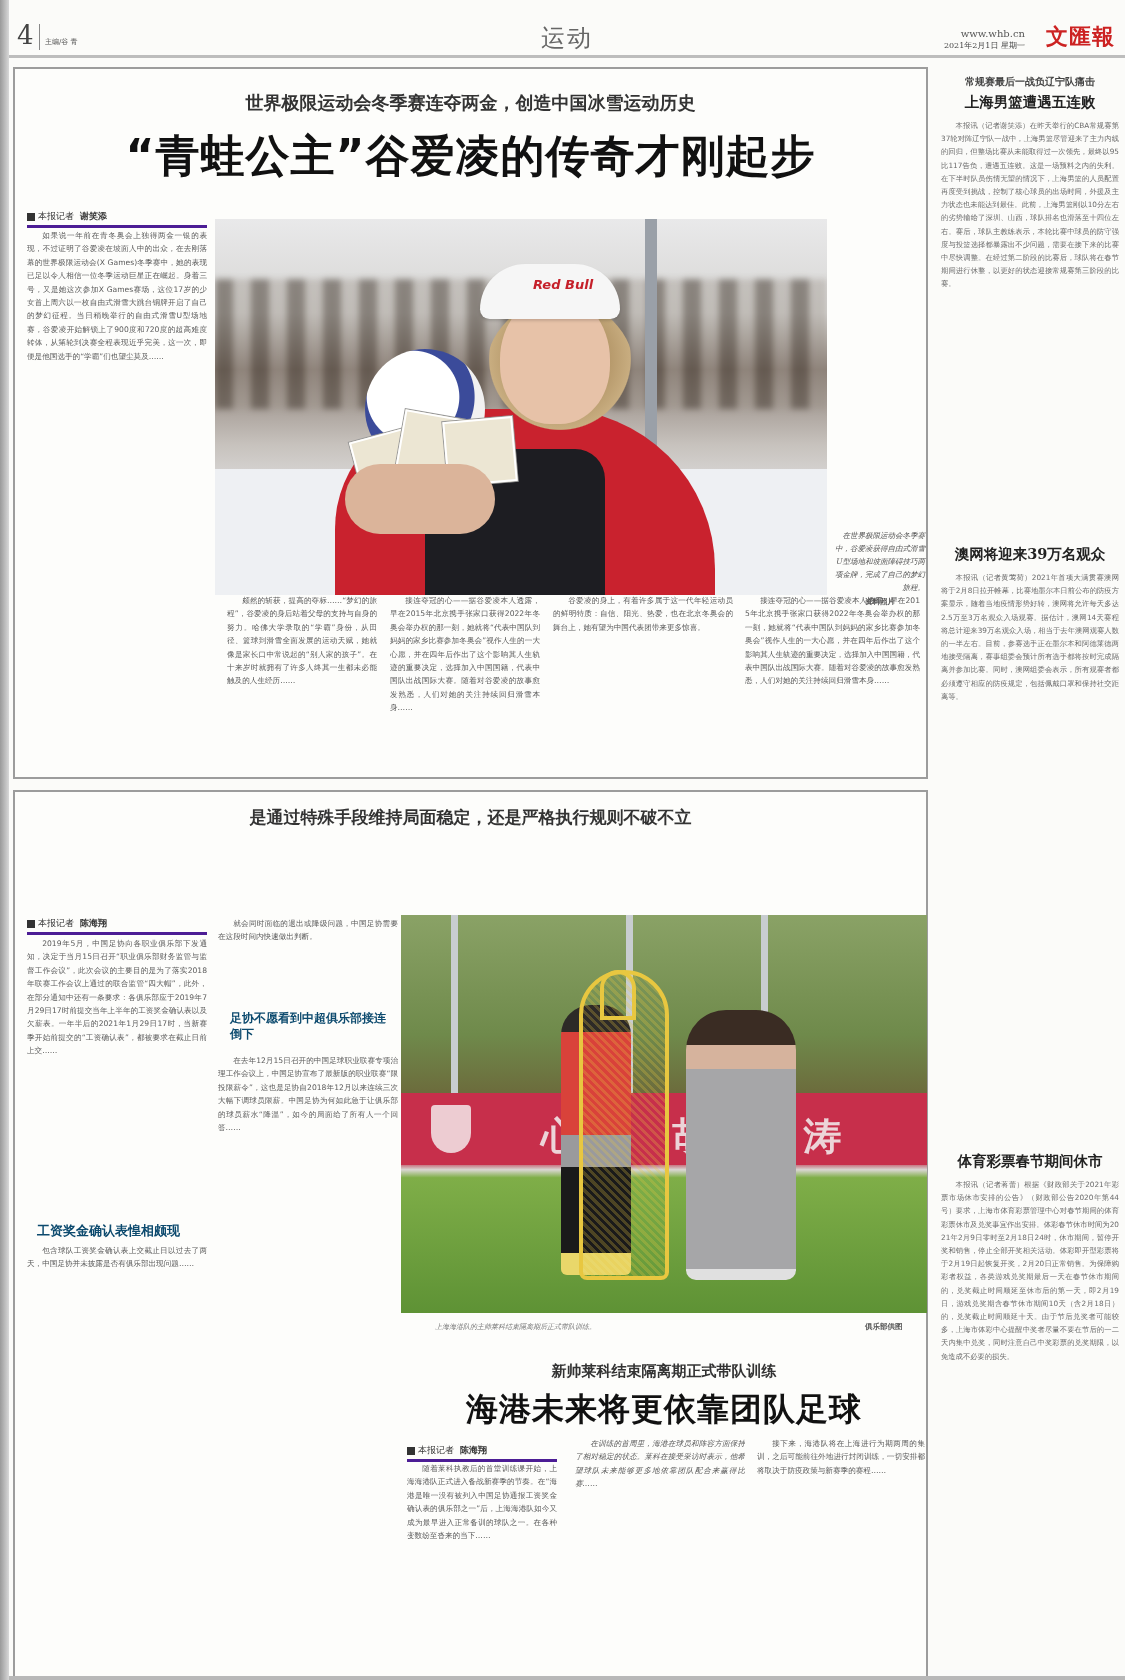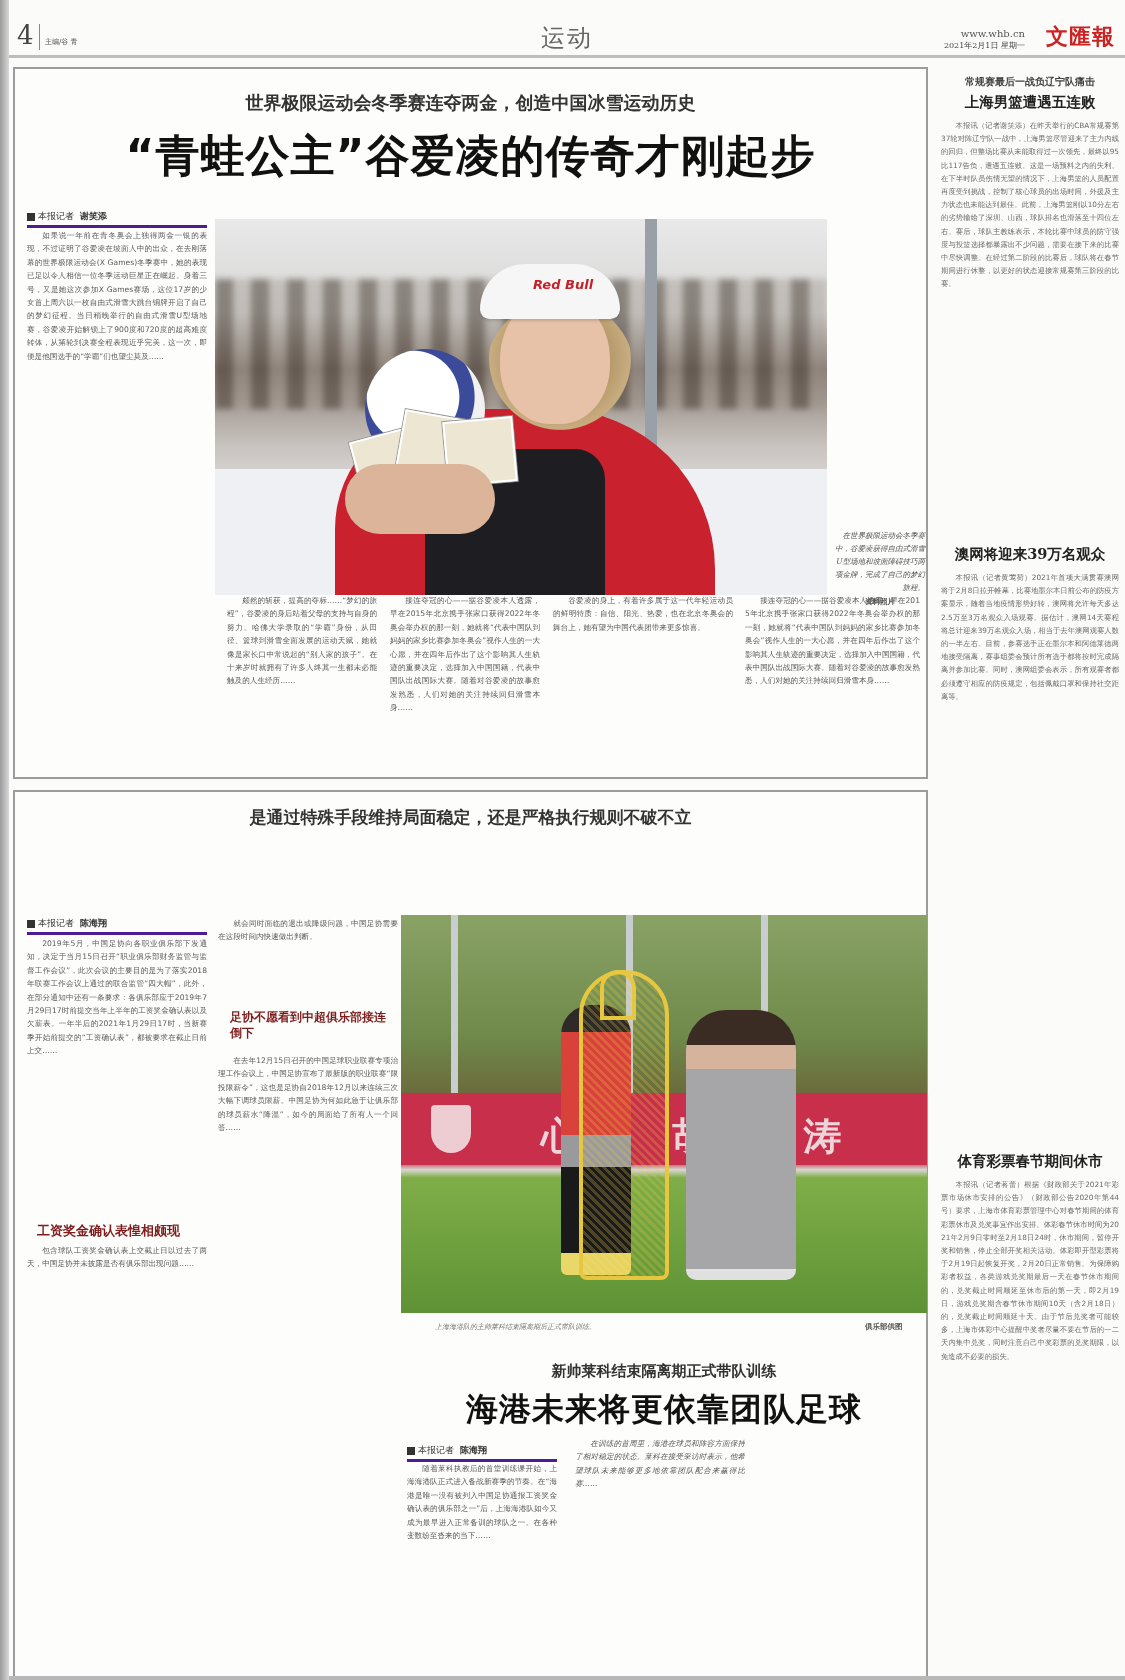--- a/index.html
+++ b/index.html
@@ -26,21 +26,21 @@
   .kicker { position: absolute; width: 100%; text-align: center; font-family: "DejaVu Sans", sans-serif; font-weight: bold; color: #333; }
   .headline { position: absolute; width: 100%; text-align: center; font-weight: bold; color: #111; }
   .h-sans { font-family: "DejaVu Sans", sans-serif; }
   .h-serif { font-family: "DejaVu Serif", serif; }
 
   .byline { position: absolute; font-family: "DejaVu Sans", sans-serif; font-size: 9px; color: #333; border-bottom: 3px solid #4c1d95; padding-bottom: 2px; }
   .byline .sq { display: inline-block; width: 8px; height: 8px; background: #333; margin-right: 3px; vertical-align: middle; }
   .byline b { margin-left: 6px; }
 
   .col-text { position: absolute; font-size: 7.6px; line-height: 13.4px; color: #5a5a5a; text-align: justify; overflow: hidden; font-family: "DejaVu Sans", sans-serif; text-indent: 2em; word-break: break-all; }
-  .subhead { position: absolute; font-family: Liberation Mono, monospace; font-weight: bold; font-size: 13px; color: #7f1d1d; }
+  .subhead { position: absolute; font-family: Liberation Sans, sans-serif; font-weight: bold; font-size: 13px; color: #0c4a6e; }
 
   
   .photo { position: absolute; overflow: hidden; }
   .photo1 { left: 204px; top: 219px; width: 612px; height: 376px; background: linear-gradient(180deg,#e9e9ea 0%,#d7d6d4 25%,#8c8078 40%,#c7c2bd 60%,#ecedf0 80%,#d9d9dc 100%); }
   .trees { position: absolute; left: 0; top: 60px; width: 100%; height: 130px; background: repeating-linear-gradient(90deg, rgba(70,60,50,.55) 0 18px, rgba(150,140,130,.35) 18px 36px); filter: blur(3px); }
   .pole { position: absolute; left: 430px; top: 0; width: 12px; height: 260px; background: #9aa0a8; }
   .snow { position: absolute; left: 0; top: 250px; width: 100%; height: 126px; background: #eef0f3; }
   .jacket { position: absolute; left: 120px; top: 190px; width: 380px; height: 190px; background: #c9222e; border-radius: 120px 160px 0 0; }
   .vest { position: absolute; left: 210px; top: 230px; width: 180px; height: 150px; background: #1d1d22; border-radius: 30px 30px 0 0; }
   .face { position: absolute; left: 285px; top: 75px; width: 110px; height: 130px; background: #e7c2a8; border-radius: 50% 50% 45% 45%; }
@@ -158,20 +158,21 @@
     <div class="cap2-credit" style="left:850px;top:530px;">俱乐部供图</div>
 
     <div class="kicker" style="left:386px;width:526px;top:570px;font-size:15px;">新帅莱科结束隔离期正式带队训练</div>
     <div class="headline h-serif" style="left:386px;width:526px;top:596px;font-size:32px;letter-spacing:1px;">海港未来将更依靠团队足球</div>
 
     <div class="byline" style="left:392px;top:652px;width:150px;">
       <span class="sq"></span><span>本报记者</span><b>陈海翔</b>
     </div>
     <div class="col-text" style="left:392px;top:670px;width:150px;height:212px;">随着莱科执教后的首堂训练课开始，上海海港队正式进入备战新赛季的节奏。在“海港是唯一没有被列入中国足协通报工资奖金确认表的俱乐部之一”后，上海海港队如今又成为最早进入正常备训的球队之一。在各种变数纷至沓来的当下……</div>
     <div class="col-text" style="left:560px;top:645px;width:170px;height:237px;font-style:italic;">在训练的首周里，海港在球员和阵容方面保持了相对稳定的状态。莱科在接受采访时表示，他希望球队未来能够更多地依靠团队配合来赢得比赛……</div>
+    <div class="col-text" style="left:742px;top:645px;width:168px;height:237px;">接下来，海港队将在上海进行为期两周的集训，之后可能前往外地进行封闭训练，一切安排都将取决于防疫政策与新赛季的赛程……</div>
   </div>
 
   <div class="rcol">
     <div class="r-kicker" style="top:8px;">常规赛最后一战负辽宁队痛击</div>
     <div class="r-head" style="top:26px;">上海男篮遭遇五连败</div>
     <div class="r-text" style="top:52px;height:430px;">本报讯（记者谢笑添）在昨天举行的CBA常规赛第37轮对阵辽宁队一战中，上海男篮尽管迎来了主力内线的回归，但整场比赛从未能取得过一次领先，最终以95比117告负，遭遇五连败。这是一场预料之内的失利。在下半时队员伤情无望的情况下，上海男篮的人员配置再度受到挑战，控制了核心球员的出场时间，外援及主力状态也未能达到最佳。此前，上海男篮刚以10分左右的劣势输给了深圳、山西，球队排名也滑落至十四位左右。赛后，球队主教练表示，本轮比赛中球员的防守强度与投篮选择都暴露出不少问题，需要在接下来的比赛中尽快调整。在经过第二阶段的比赛后，球队将在春节期间进行休整，以更好的状态迎接常规赛第三阶段的比赛。</div>
 
     <div class="r-head" style="top:478px;">澳网将迎来39万名观众</div>
     <div class="r-text" style="top:504px;height:580px;">本报讯（记者黄莺荷）2021年首项大满贯赛澳网将于2月8日拉开帷幕，比赛地墨尔本日前公布的防疫方案显示，随着当地疫情形势好转，澳网将允许每天多达2.5万至3万名观众入场观赛。据估计，澳网14天赛程将总计迎来39万名观众入场，相当于去年澳网观赛人数的一半左右。目前，参赛选手正在墨尔本和阿德莱德两地接受隔离，赛事组委会预计所有选手都将按时完成隔离并参加比赛。同时，澳网组委会表示，所有观赛者都必须遵守相应的防疫规定，包括佩戴口罩和保持社交距离等。</div>
 

